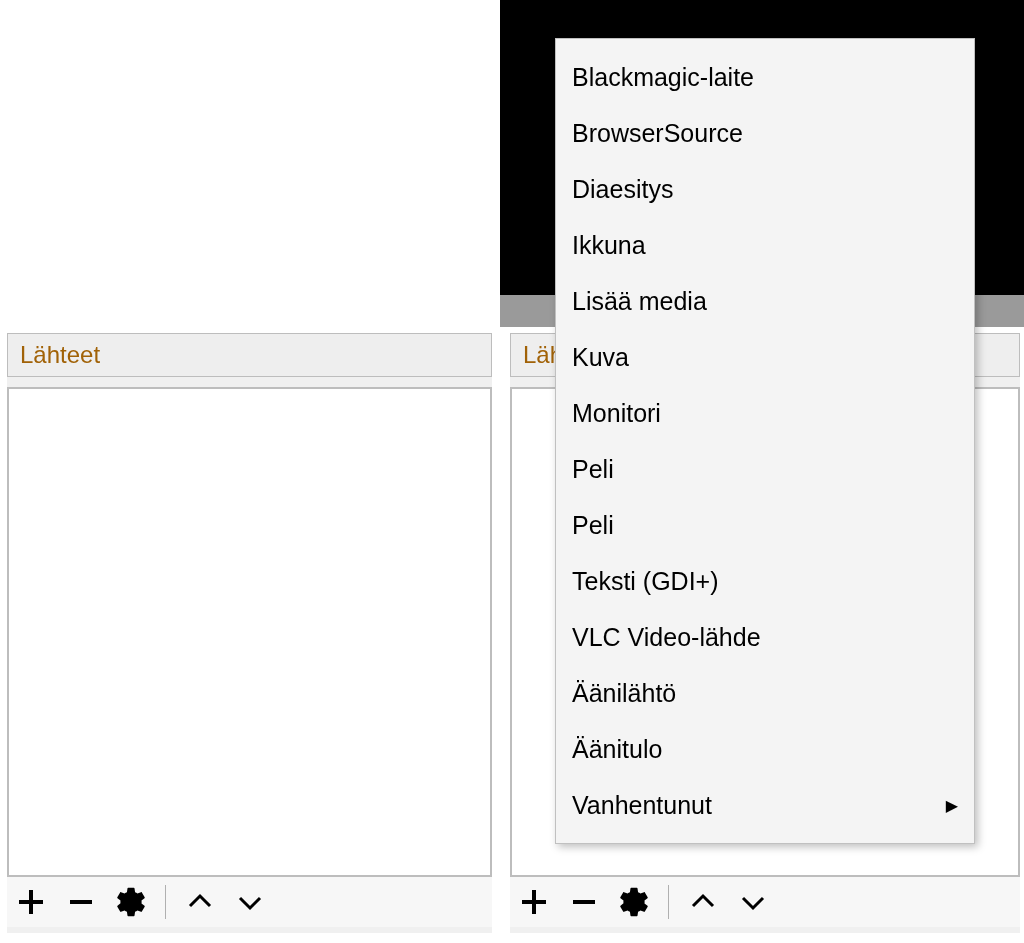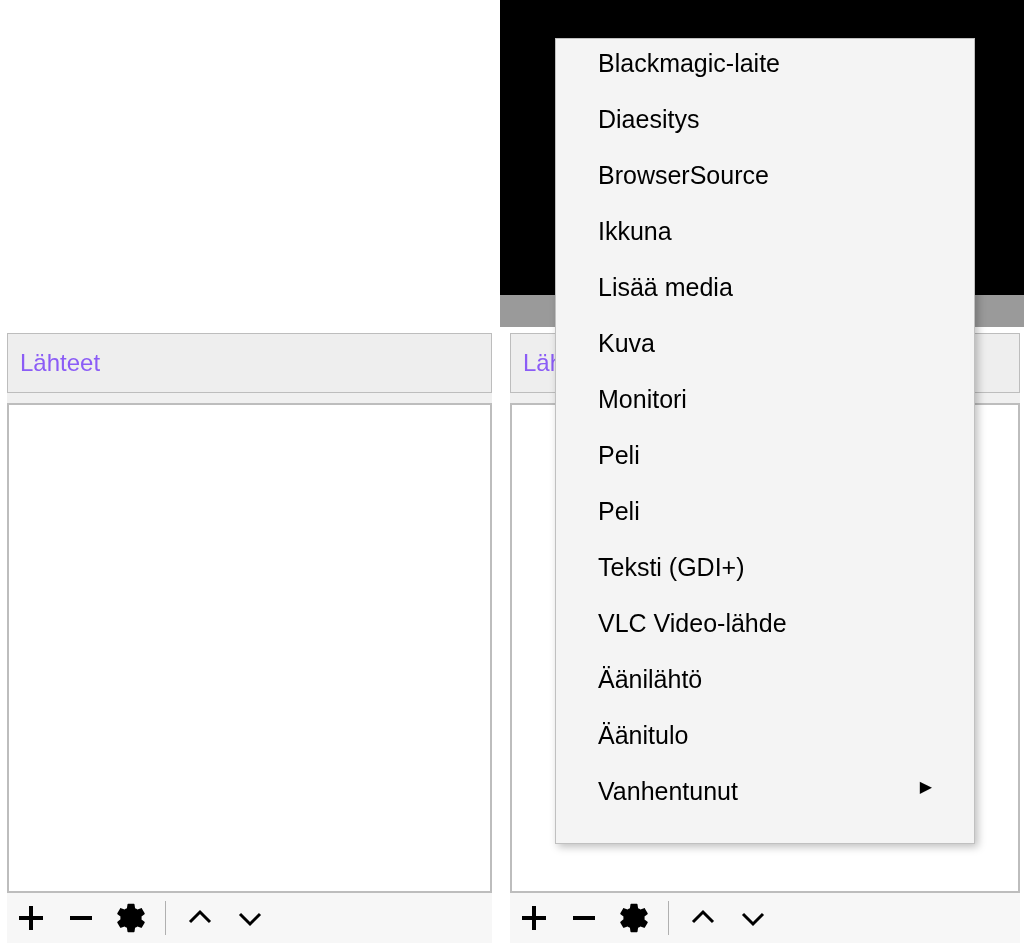--- a/index.html
+++ b/index.html
@@ -41,28 +41,28 @@
       width: 485px;
       height: 600px;
     }
     .panel-right {
       top: 333px;
       left: 510px;
       width: 510px;
       height: 600px;
     }
     .panel-header {
-      height: 60px;
+      height: 44px;
       background: #eeeeee;
       border: 1px solid #bdbdbd;
       display: flex;
       align-items: center;
       padding: 12px 12px;
       font-size: 24px;
-      color: #8b5cf6;
+      color: #a16207;
     }
     .panel-body {
       margin-top: 10px;
       height: 490px;
       background: #ffffff;
       border: 2px solid #bdbdbd;
     }
     .panel-toolbar {
       height: 50px;
       display: flex;
@@ -92,23 +92,23 @@
       width: 420px;
       background: #f4f4f4;
       border: 1px solid #c0c0c0;
       box-shadow: 3px 3px 8px rgba(0,0,0,0.25);
       padding: 10px 0;
       z-index: 100;
     }
     .menu-item {
       height: 56px;
       display: flex;
-      align-items: flex-start;
+      align-items: center;
       justify-content: space-between;
-      padding: 0 42px;
+      padding: 0 16px;
       font-size: 25px;
       color: #000000;
       cursor: pointer;
     }
     .submenu-arrow {
       font-size: 16px;
       color: #000000;
     }
     svg {
       display: block;
@@ -190,24 +190,24 @@
         </svg>
     </div>
   </div>
 </div>
 
 <div class="context-menu" id="context-menu">
     <div class="menu-item">
       <span>Blackmagic-laite</span>
     </div>
     <div class="menu-item">
+      <span>BrowserSource</span>
+    </div>
+    <div class="menu-item">
       <span>Diaesitys</span>
-    </div>
-    <div class="menu-item">
-      <span>BrowserSource</span>
     </div>
     <div class="menu-item">
       <span>Ikkuna</span>
     </div>
     <div class="menu-item">
       <span>Lisää media</span>
     </div>
     <div class="menu-item">
       <span>Kuva</span>
     </div>

